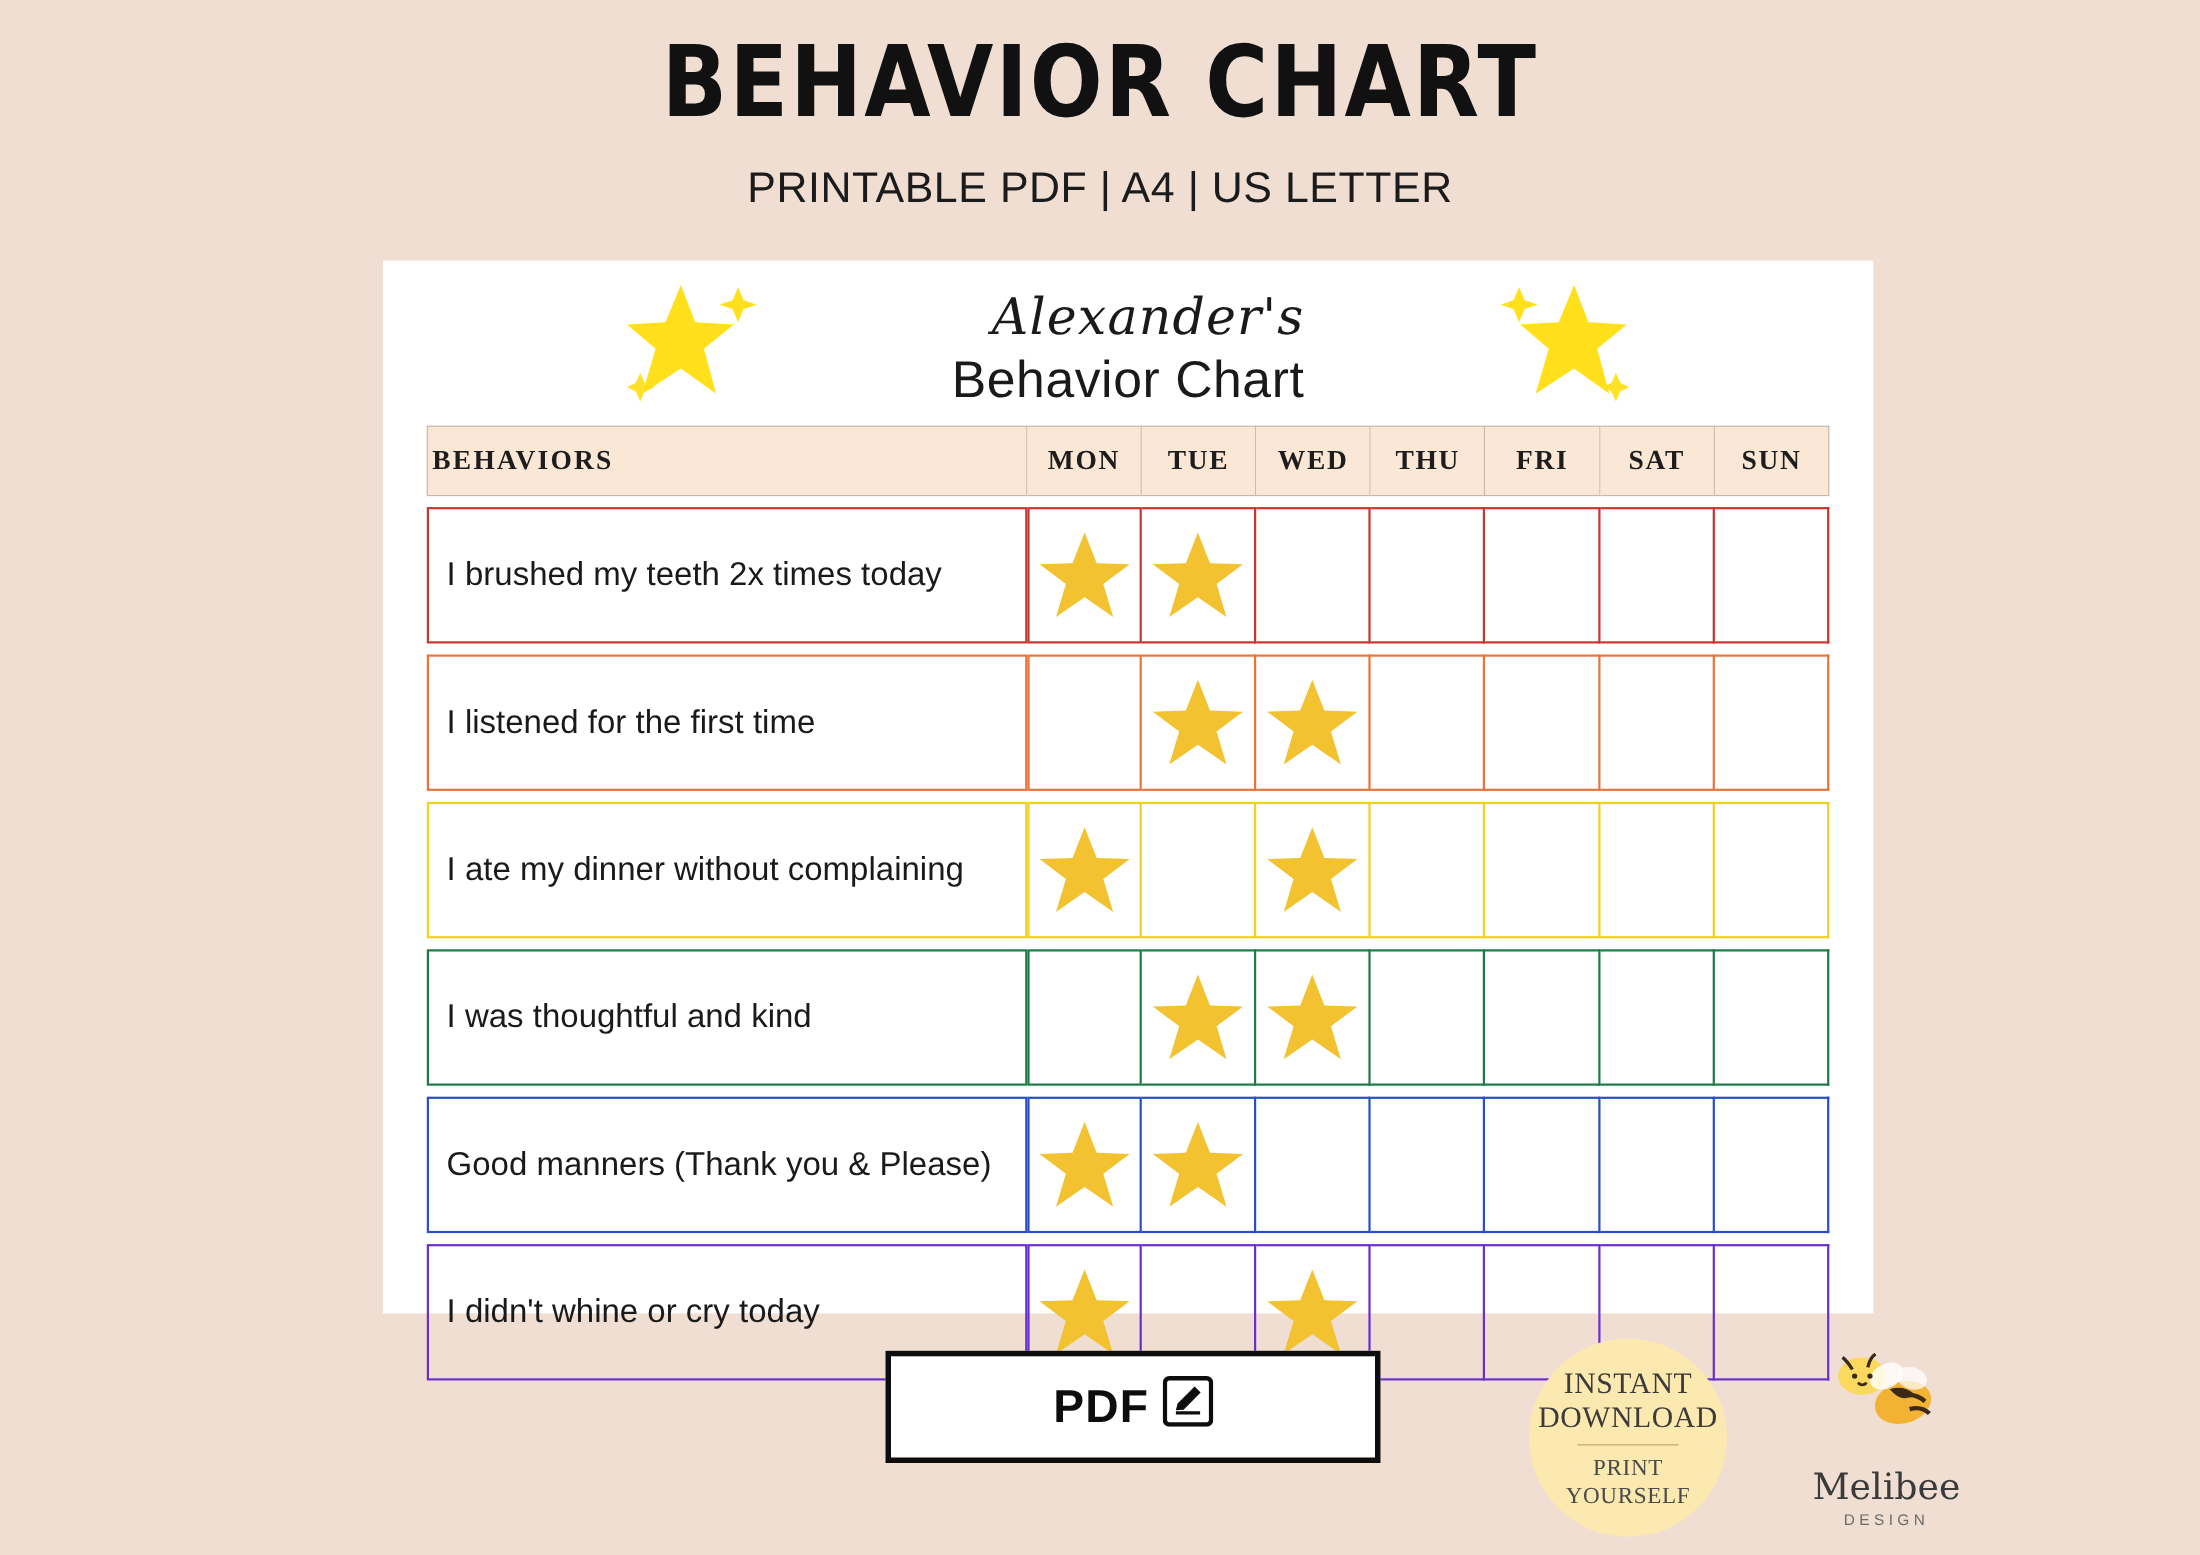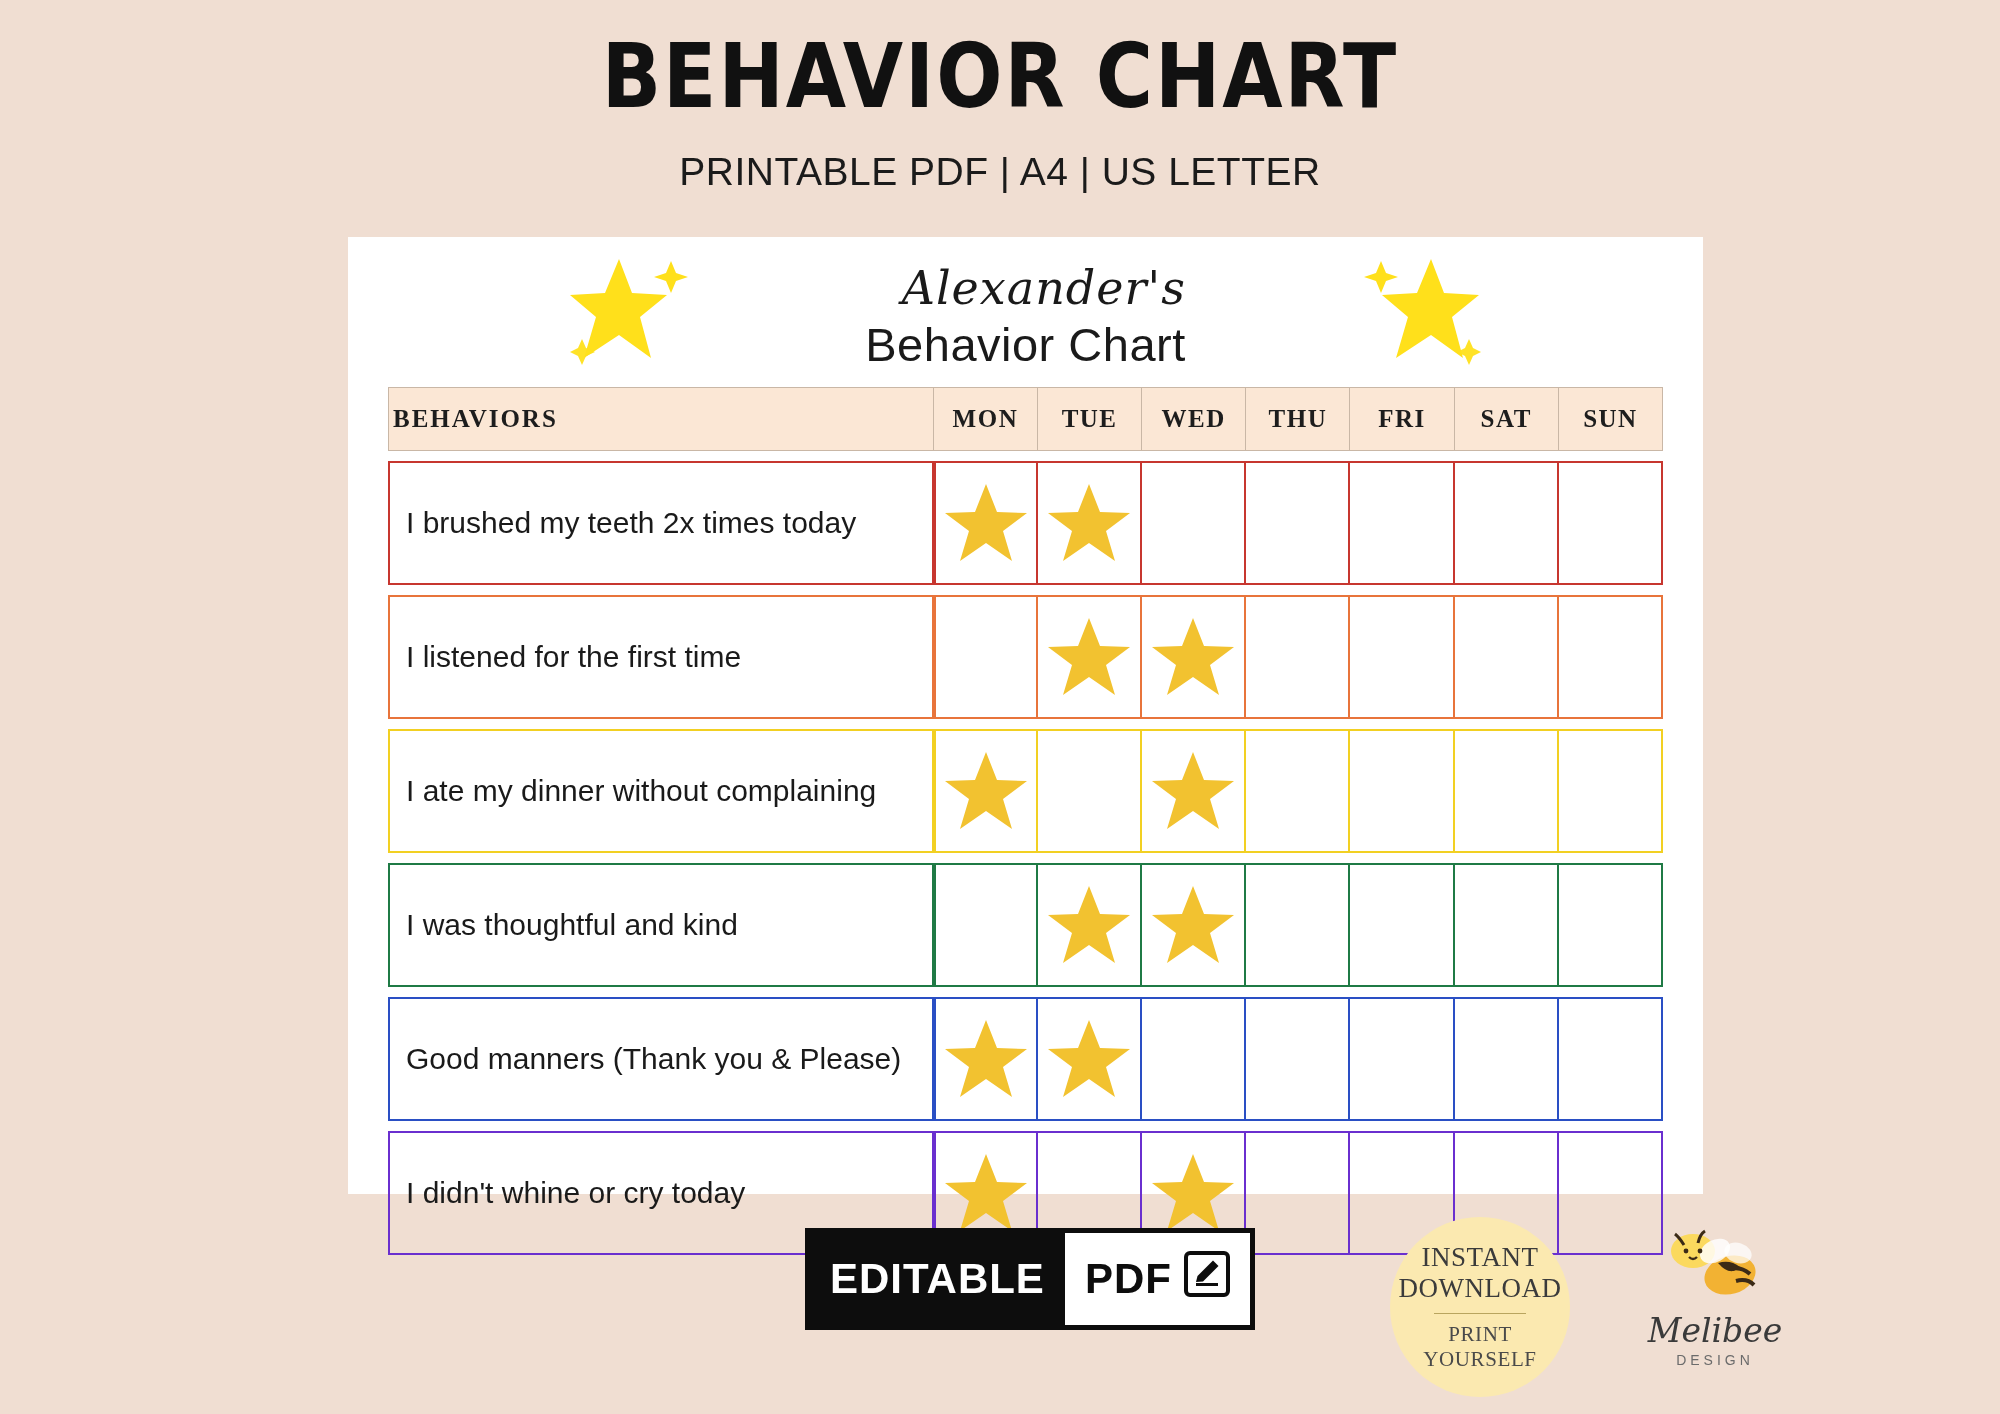--- a/index.html
+++ b/index.html
@@ -218,24 +218,23 @@
 
   .brand {
     position: absolute;
     left: 1600px;
     top: 14px;
     width: 230px;
     text-align: center;
   }
   .brand-name {
     font-family: "DejaVu Serif", serif;
-    font-style: italic;
     font-size: 33px;
     color: #3a3a3a;
-    margin-top: 0;
+    margin-top: 20px;
   }
   .brand-sub {
     font-family: "Liberation Sans", sans-serif;
     font-size: 14px;
     letter-spacing: 4px;
     color: #6b6b6b;
     margin-top: 2px;
   }
 </style>
 </head>
@@ -423,21 +422,20 @@
             <td class="day-cell" style="border-color: rgb(106, 47, 207);"></td>
           </tr>
         </tbody>
     </table>
   </div>
 </div>
 
 <div class="footer">
 
   <div class="editable-badge">
-    <div class="editable-left">EDITABLE</div>
     <div class="editable-right">
       <span>PDF</span>
       <span>
         <svg width="46" height="46" viewBox="0 0 46 46">
           <rect x="2" y="2" width="42" height="42" rx="4" fill="none" stroke="#0d0d0d" stroke-width="4"></rect>
           <path d="M12 31 L13.5 25 L29 9.5 L34.5 15 L19 30.5 Z" fill="#0d0d0d"></path>
           <path d="M12 33.5 L34 33.5" stroke="#0d0d0d" stroke-width="3"></path>
         </svg>
       </span>
     </div>

